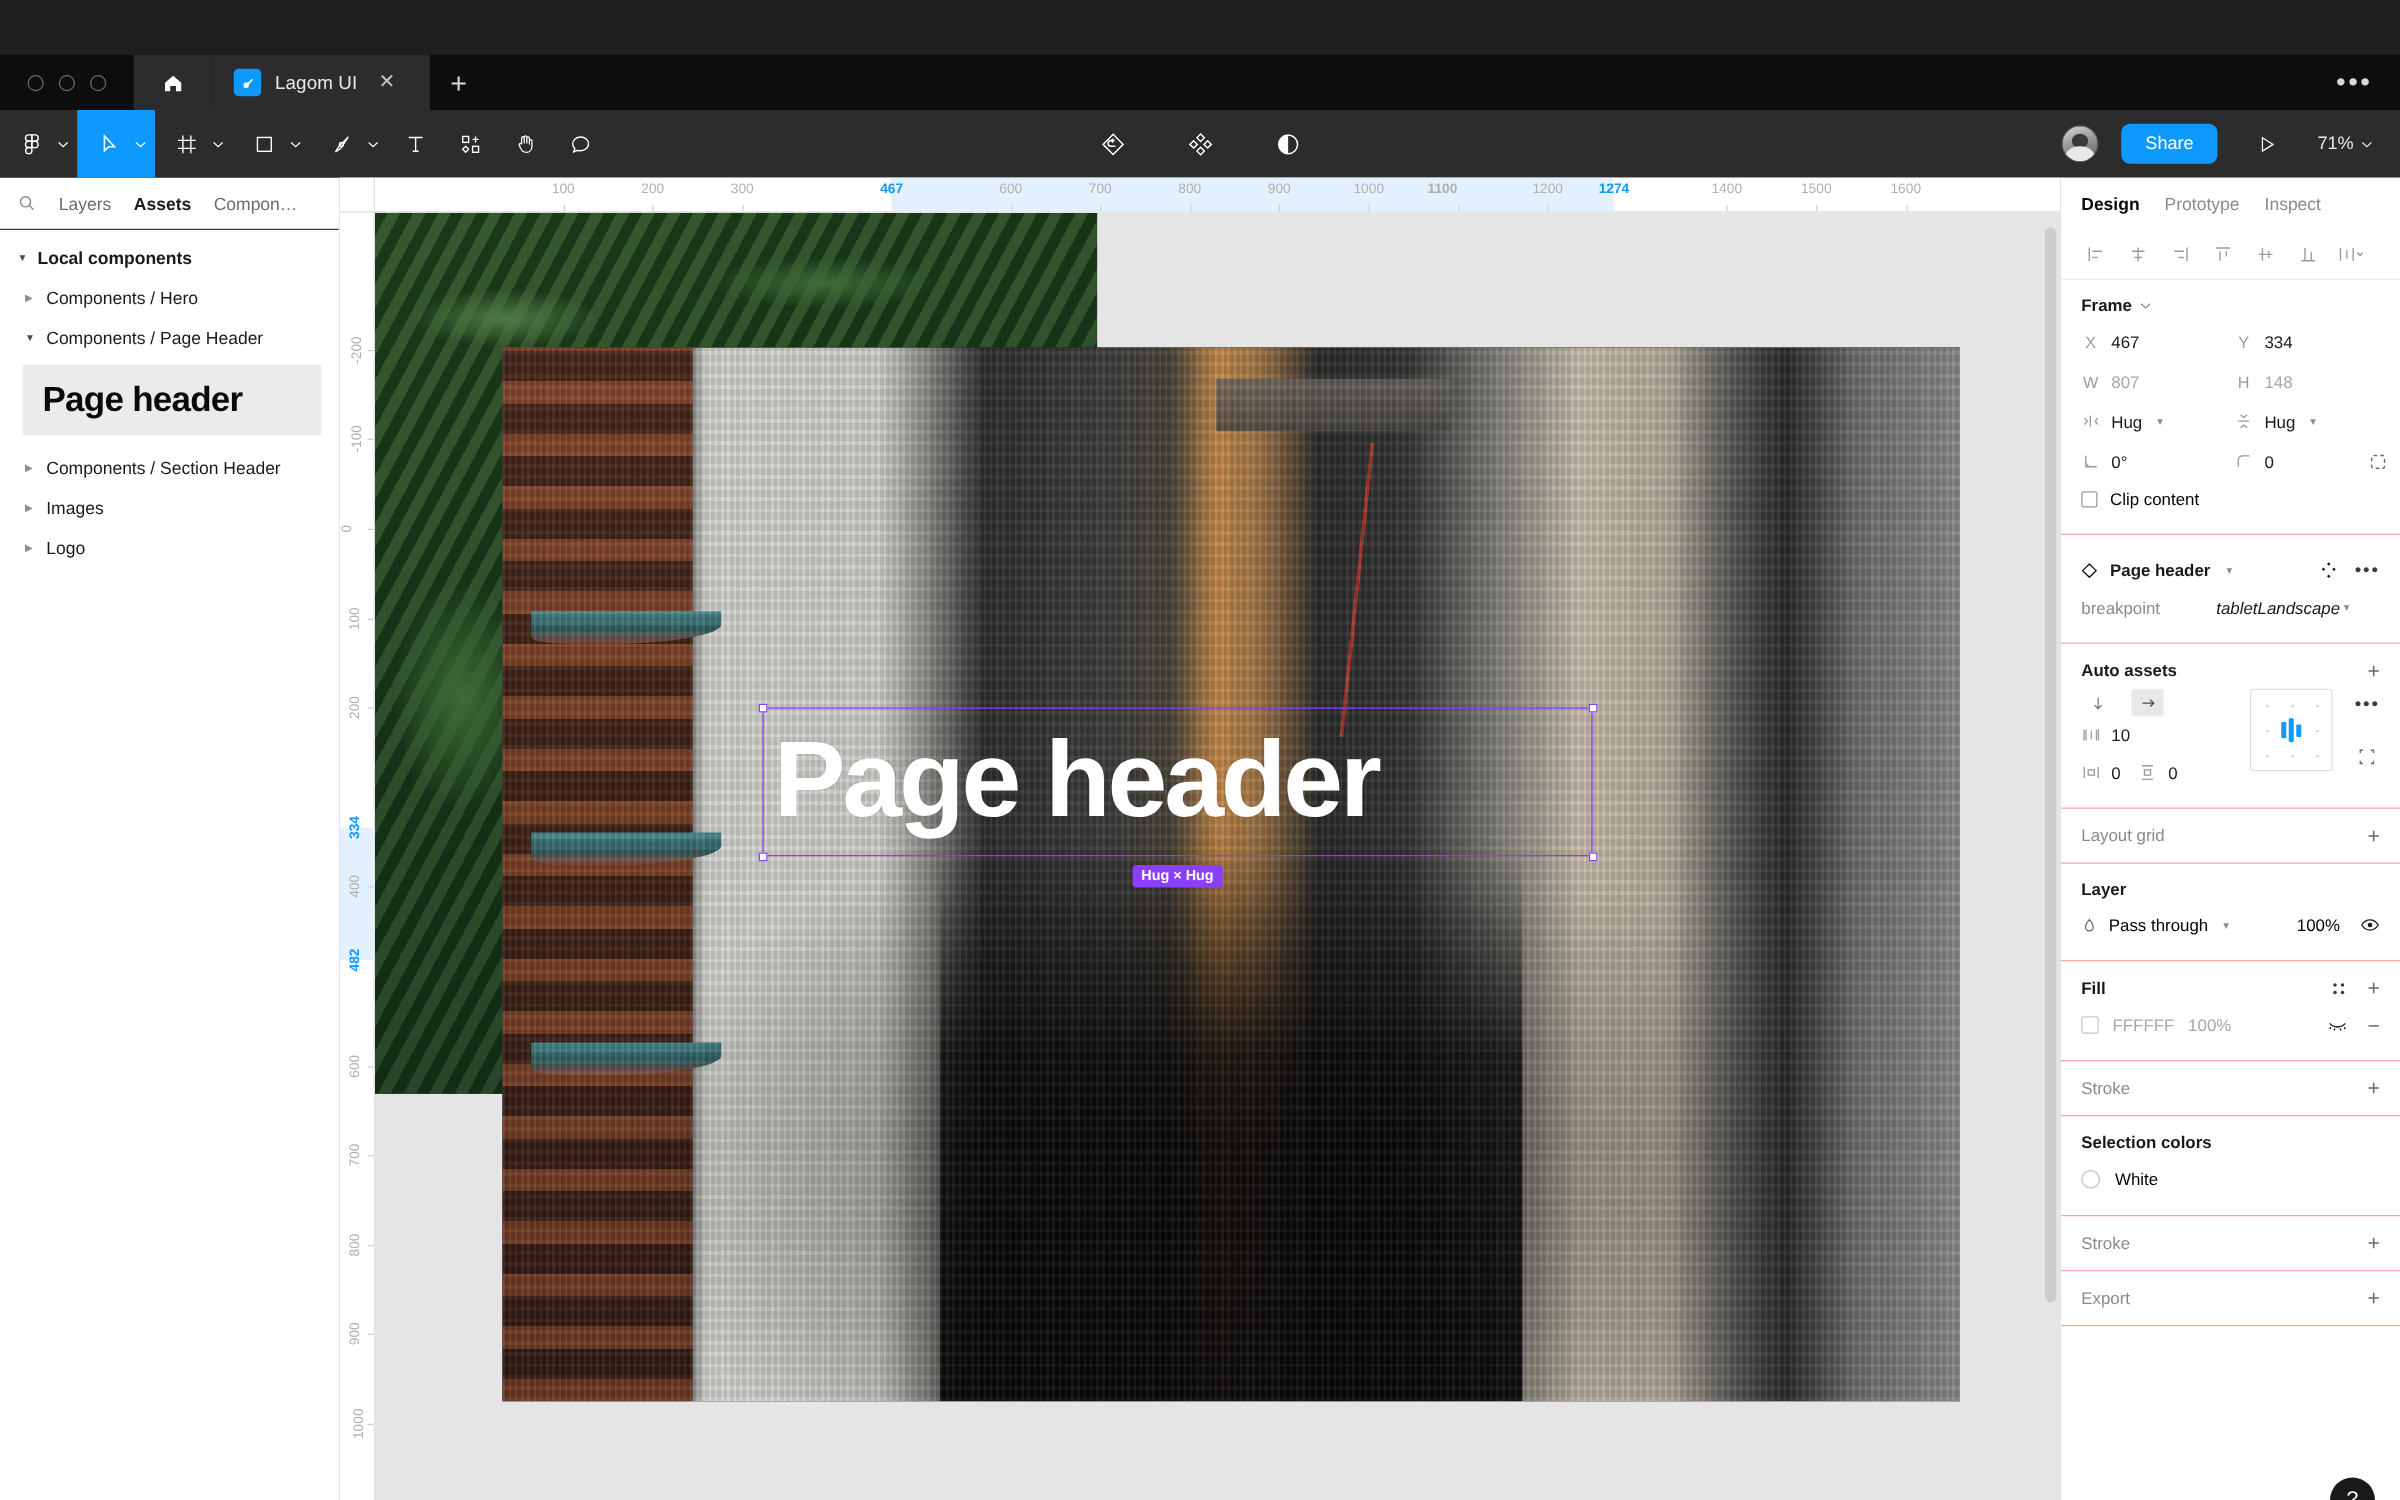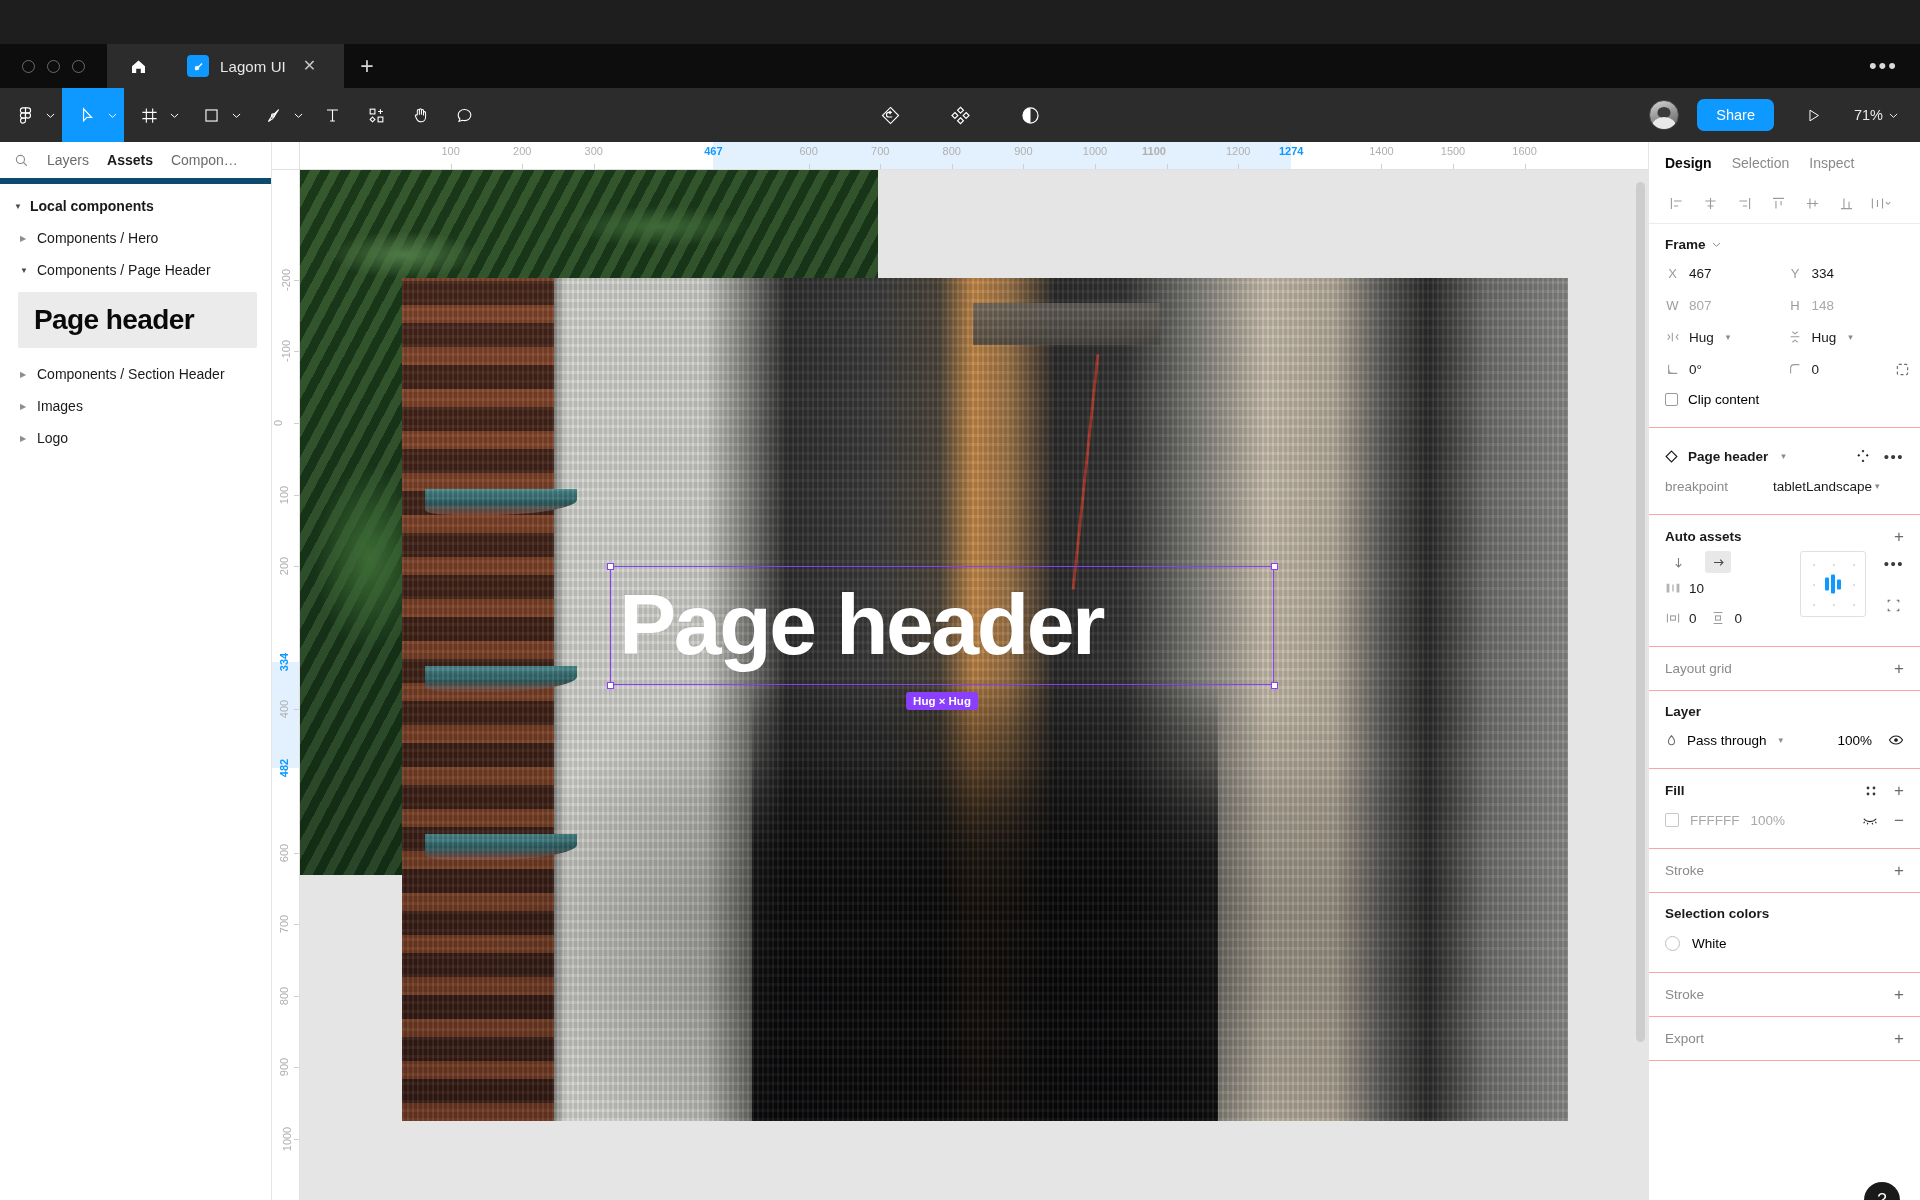--- a/index.html
+++ b/index.html
@@ -111,21 +111,21 @@
 
   
   .leftpanel {
     width: 272px; flex: 0 0 272px;
     background: #ffffff;
     border-right: 1px solid #e6e6e6;
     display: flex; flex-direction: column;
   }
   .lp-tabs {
     height: 42px; display: flex; align-items: center; gap: 18px;
-    padding: 0 14px; border-bottom: 6px solid #0c4a6e;
+    padding: 0 14px; border-bottom: 1px solid #0c4a6e;
   }
   .lp-tab { font-size: 14px; color: #6b6b6b; cursor: pointer; white-space:nowrap;}
   .lp-tab.active { color: #1a1a1a; font-weight: bold; }
   .lp-search {
     height: 44px; display: flex; align-items: center; gap: 8px;
     padding: 0 14px;
   }
   .lp-search-input {
     flex: 1; border: none; outline: none;
     font-size: 14px; color: #333;
@@ -340,21 +340,21 @@
   .rp-field.ico { gap: 9px; }
   .chev { color: #8a8a8a; font-size: 9px; margin-left: 3px; }
   .rp-check { display: flex; align-items: center; gap: 10px; height: 30px; font-size: 13.5px;}
   .cbox { width: 13px; height: 13px; border: 1.3px solid #9a9a9a; border-radius: 2px; }
   .comp-row {
     display: flex; align-items: center; gap: 10px; height: 30px;
   }
   .comp-name { font-size: 13.5px; font-weight: bold; color: #1a1a1a; }
   .bp-row { display: flex; align-items: center; height: 30px; font-size: 13.5px; }
   .bp-key { color: #8a8a8a; width: 108px; }
-  .bp-val { color: #1a1a1a; }
+  .bp-val { color: #1a1a1a; font-style: italic; }
   .al-pad { display: flex; align-items: center; gap: 14px; }
   .dir-btn {
     width: 26px; height: 22px; display:flex; align-items:center; justify-content:center;
     color: #7a7a7a; font-size: 14px; border-radius: 3px;
   }
   .dir-btn.sel { background: #e8e8e8; color: #4a4a4a; }
   .align9 {
     width: 66px; height: 66px; border: 1px solid #e0e0e0; border-radius: 3px;
     position: relative; background: #fff;
   }
@@ -685,21 +685,21 @@
       <div class="sel-badge" style="left:642px; top:522px;">Hug × Hug</div>
     </div>
 
     <div class="vscroll"></div>
     <div class="hscroll"></div>
   </div>
 
   <div class="rightpanel">
     <div class="rp-tabs">
       <span class="rp-tab active">Design</span>
-      <span class="rp-tab">Selection</span>
+      <span class="rp-tab">Prototype</span>
       <span class="rp-tab">Inspect</span>
     </div>
 
     <div class="rp-align">
       <div class="al-btn">
         <svg width="17" height="17" viewBox="0 0 20 20" fill="none" stroke="#9b9b9b" stroke-width="1.3">
             <path d="M4 3.5v13M7 7h9M7 13h5"></path>
           </svg>
         </div>
       <div class="al-btn">

